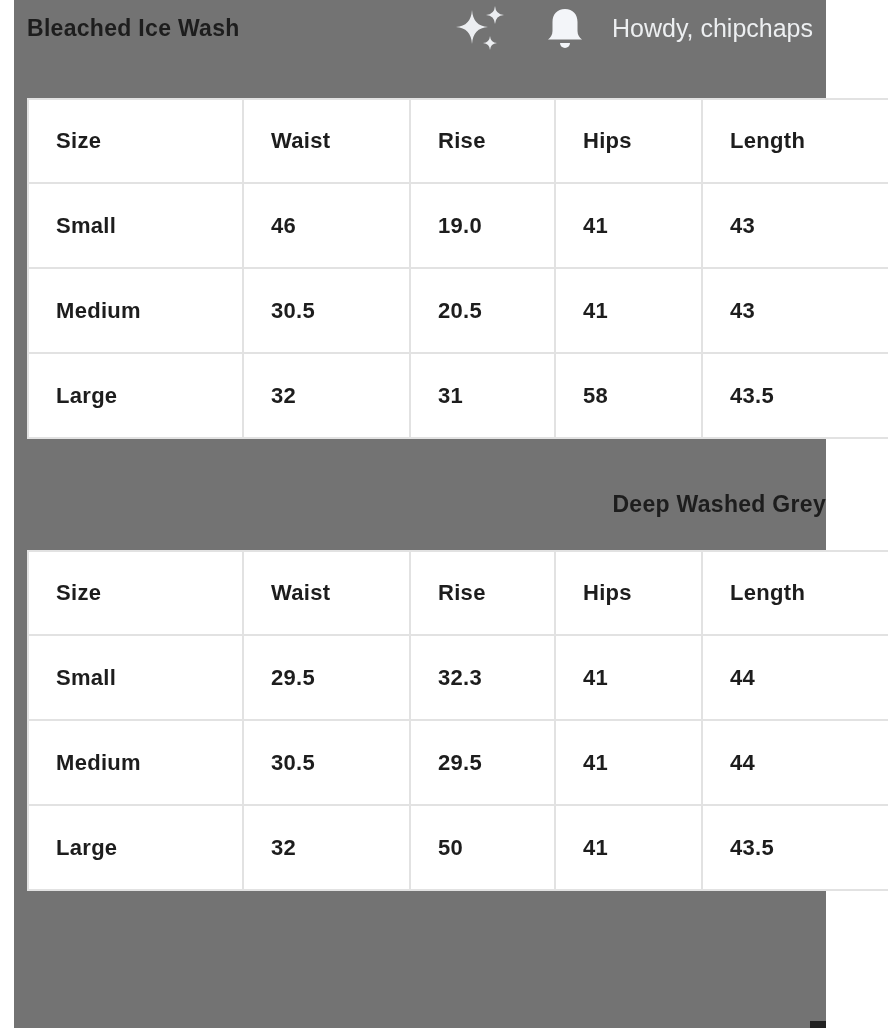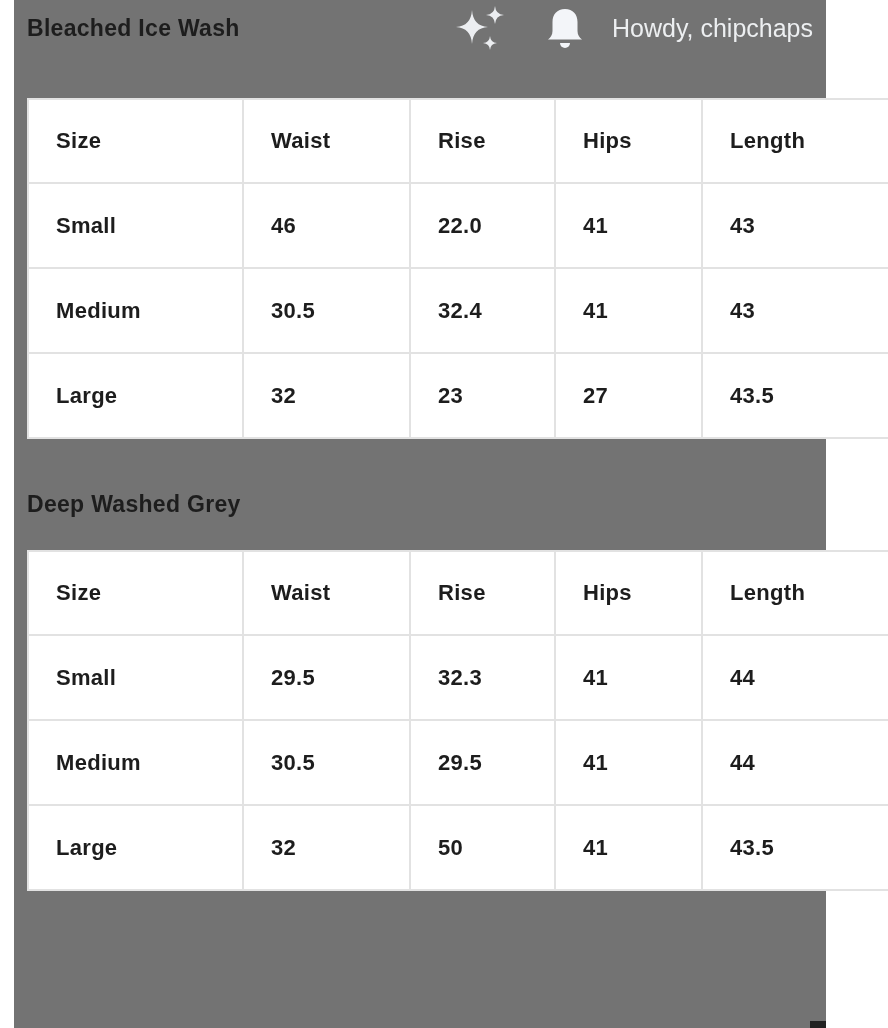--- a/index.html
+++ b/index.html
@@ -64,20 +64,21 @@
   .size-table th { height: 82px; }
   .size-table td { height: 83px; }
   .col-size   { width: 215px; }
   .col-waist  { width: 167px; }
   .col-rise   { width: 145px; }
   .col-hips   { width: 147px; }
   .col-length { width: 193px; }
   #table-1 { margin-top: 50px; }
   .section-title-2 {
     margin: 52px 0 0 13px;
+    text-align: right;
   }
   #table-2 { margin-top: 32px; }
   .scroll-thumb {
     position: absolute;
     right: 0;
     bottom: 0;
     width: 16px;
     height: 7px;
     background: #222222;
   }
@@ -117,36 +118,36 @@
         <th>Waist</th>
         <th>Rise</th>
         <th>Hips</th>
         <th>Length</th>
       </tr>
     </thead>
     <tbody>
       <tr>
         <td>Small</td>
         <td>46</td>
-        <td>22.0</td>
+        <td>19.0</td>
         <td>41</td>
         <td>43</td>
       </tr>
       <tr>
         <td>Medium</td>
         <td>30.5</td>
-        <td>32.4</td>
+        <td>20.5</td>
         <td>41</td>
         <td>43</td>
       </tr>
       <tr>
         <td>Large</td>
         <td>32</td>
-        <td>23</td>
-        <td>27</td>
+        <td>31</td>
+        <td>58</td>
         <td>43.5</td>
       </tr>
     </tbody>
   </table>
 
   <h2 class="section-title section-title-2">Deep Washed Grey</h2>
 
   <table class="size-table" id="table-2">
     <colgroup>
       <col class="col-size">

